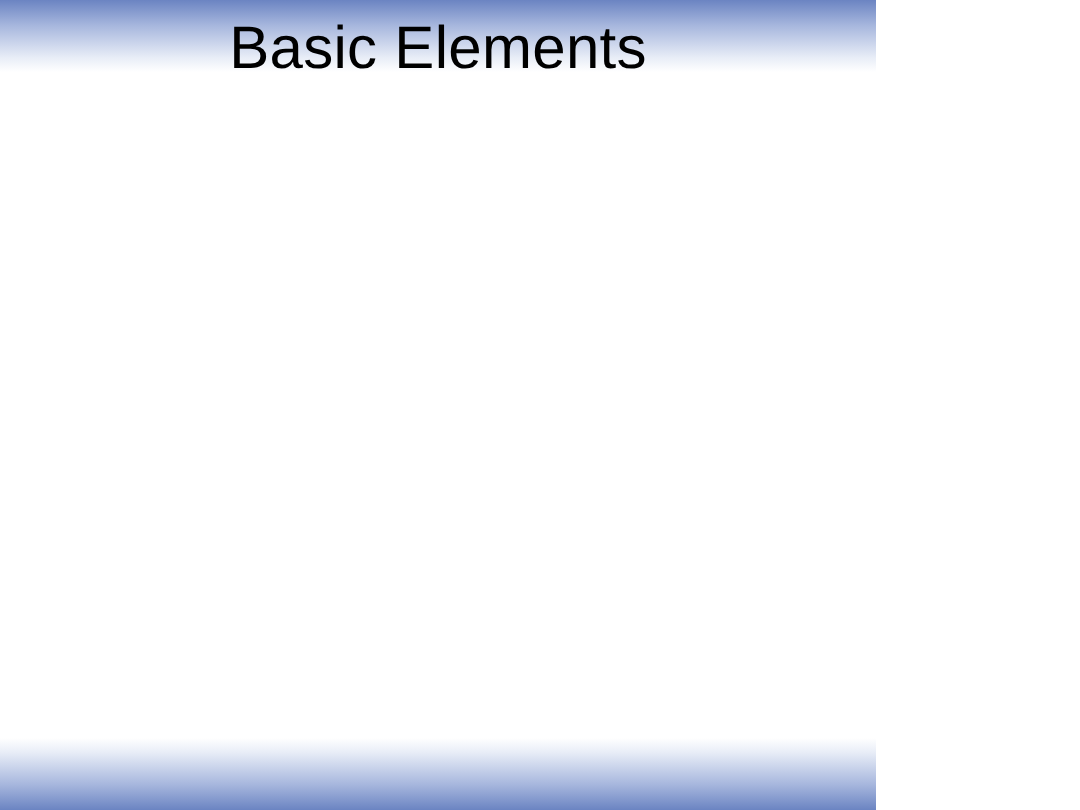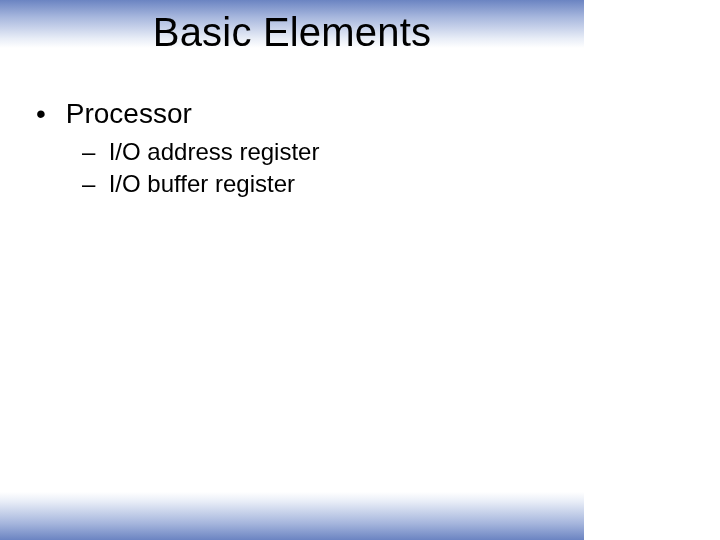--- a/index.html
+++ b/index.html
@@ -85,28 +85,13 @@
 </style>
 </head>
 <body>
 
 <div class="slide">
   <div class="band-top"></div>
   <div class="band-bottom"></div>
 
   <div class="title">Basic Elements</div>
 
-  <div class="content">
-    <ul class="level1">
-      <li>
-        <span>Processor</span>
-        <ul class="level2">
-          <li>
-            <span>I/O address register</span>
-          </li>
-          <li>
-            <span>I/O buffer register</span>
-          </li>
-        </ul>
-      </li>
-    </ul>
-  </div>
 </div>
 
 </body></html>

